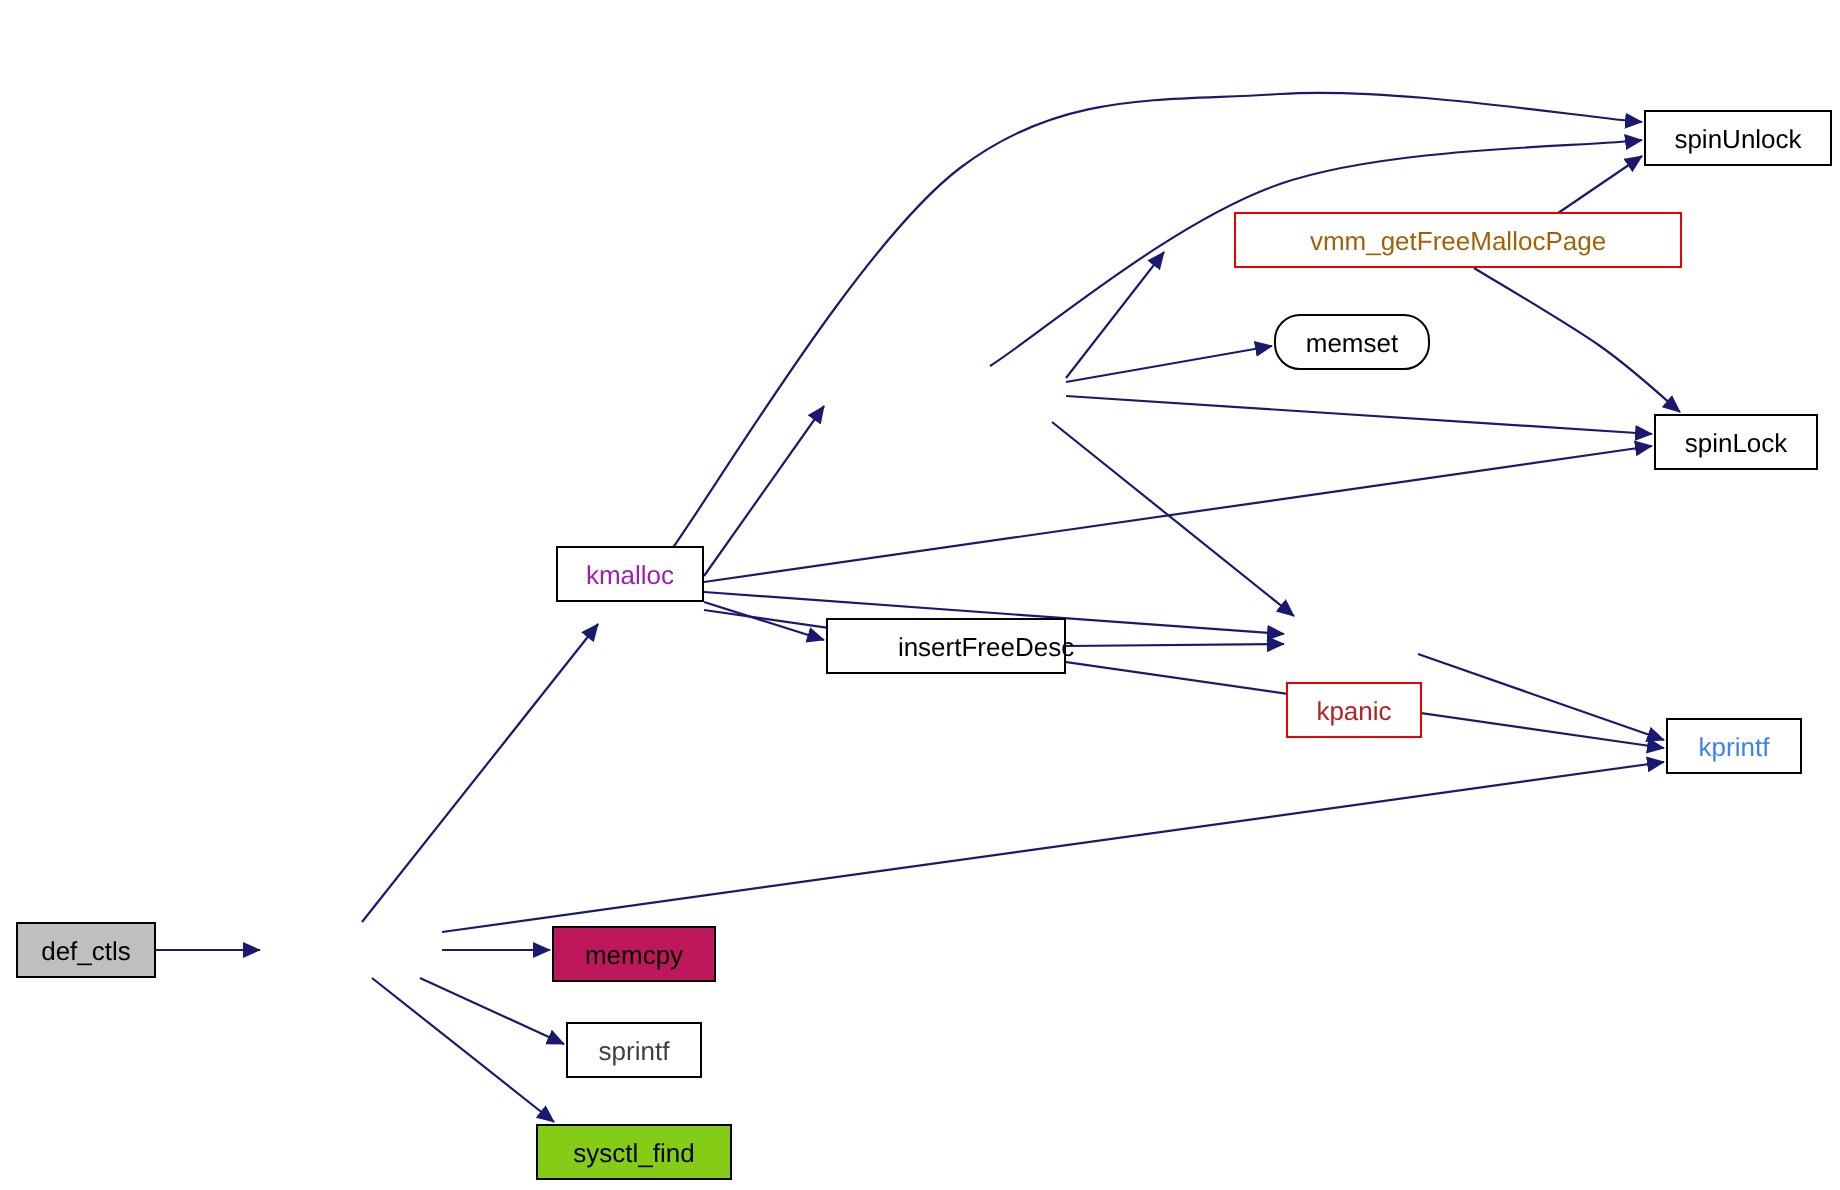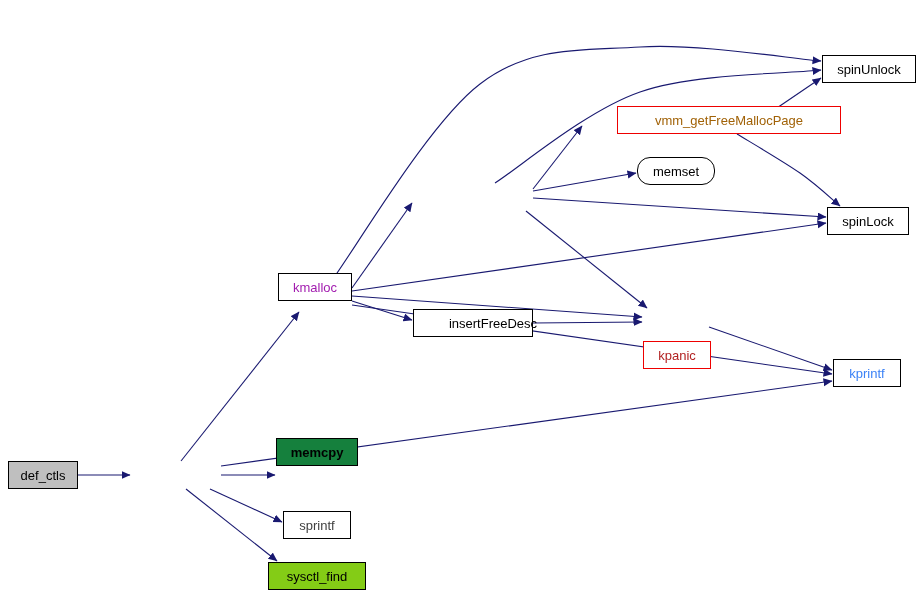--- a/index.html
+++ b/index.html
@@ -56,21 +56,21 @@
         <path d="M526,211 L647,308" class="edge" stroke="#191970" marker-end="url(#arrowhead)"></path>
         <path d="M495,183 C519.1666666666666,167.83333333333334 585.6666666666666,110.83333333333333 640,92 C694.3333333333334,73.16666666666667 790.8333333333334,73.66666666666667 821,70" class="edge" stroke="#191970" marker-end="url(#arrowhead)"></path>
         <path d="M771,112 L821,78" class="edge" stroke="#191970" marker-end="url(#arrowhead)"></path>
         <path d="M737,134 C747.5,140.5 782.8333333333334,161 800,173 C817.1666666666666,185 833.3333333333334,200.5 840,206" class="edge" stroke="#191970" marker-end="url(#arrowhead)"></path>
         <path d="M533,323 L642,322" class="edge" stroke="#191970" marker-end="url(#arrowhead)"></path>
         <path d="M709,327 L832,370" class="edge" stroke="#191970" marker-end="url(#arrowhead)"></path>
       </g>
   </svg>
 
 <div class="node" style="left: 8px; top: 461px; width: 70px; height: 28px; background: rgb(191, 191, 191); border-color: rgb(0, 0, 0); color: rgb(0, 0, 0); cursor: default;">def_ctls</div>
-    <div class="node" style="left: 276px; top: 438px; width: 82px; height: 28px; background: #15803d; border-color: rgb(0, 0, 0); color: rgb(0, 0, 0); font-weight: bold;">memcpy</div>
+    <div class="node" style="left: 276px; top: 463px; width: 82px; height: 28px; background: #be185d; border-color: rgb(0, 0, 0); color: rgb(0, 0, 0);">memcpy</div>
     <div class="node" style="left: 283px; top: 511px; width: 68px; height: 28px; background: rgb(255, 255, 255); border-color: rgb(0, 0, 0); color: #404040;">sprintf</div>
     <div class="node" style="left: 268px; top: 562px; width: 98px; height: 28px; background: #84cc16; border-color: rgb(0, 0, 0); color: rgb(0, 0, 0);">sysctl_find</div>
     <div class="node" style="left: 278px; top: 273px; width: 74px; height: 28px; background: rgb(255, 255, 255); border-color: rgb(0, 0, 0); color: #a21caf;">kmalloc</div>
     <div class="node" style="left: 413px; top: 309px; width: 120px; height: 28px; background: rgb(255, 255, 255); border-color: rgb(0, 0, 0); color: rgb(0, 0, 0); padding-left: 40px;">insertFreeDesc</div>
     <div class="node" style="left: 617px; top: 106px; width: 224px; height: 28px; background: rgb(255, 255, 255); border-color: rgb(238, 0, 0); color: #a16207;">vmm_getFreeMallocPage</div>
     <div class="node" style="left: 637px; top: 157px; width: 78px; height: 28px; background: rgb(255, 255, 255); border-color: rgb(0, 0, 0); color: rgb(0, 0, 0); border-radius: 13px;">memset</div>
     <div class="node" style="left: 643px; top: 309px; width: 68px; height: 28px; background: rgb(255, 255, 255); border-color: rgb(238, 0, 0); color: rgb(178, 34, 34); margin-top: 32px;">kpanic</div>
     <div class="node" style="left: 822px; top: 55px; width: 94px; height: 28px; background: rgb(255, 255, 255); border-color: rgb(0, 0, 0); color: rgb(0, 0, 0);">spinUnlock</div>
     <div class="node" style="left: 827px; top: 207px; width: 82px; height: 28px; background: rgb(255, 255, 255); border-color: rgb(0, 0, 0); color: rgb(0, 0, 0);">spinLock</div>
     <div class="node" style="left: 833px; top: 359px; width: 68px; height: 28px; background: rgb(255, 255, 255); border-color: rgb(0, 0, 0); color: #3b82f6; text-align: right;">kprintf</div>

